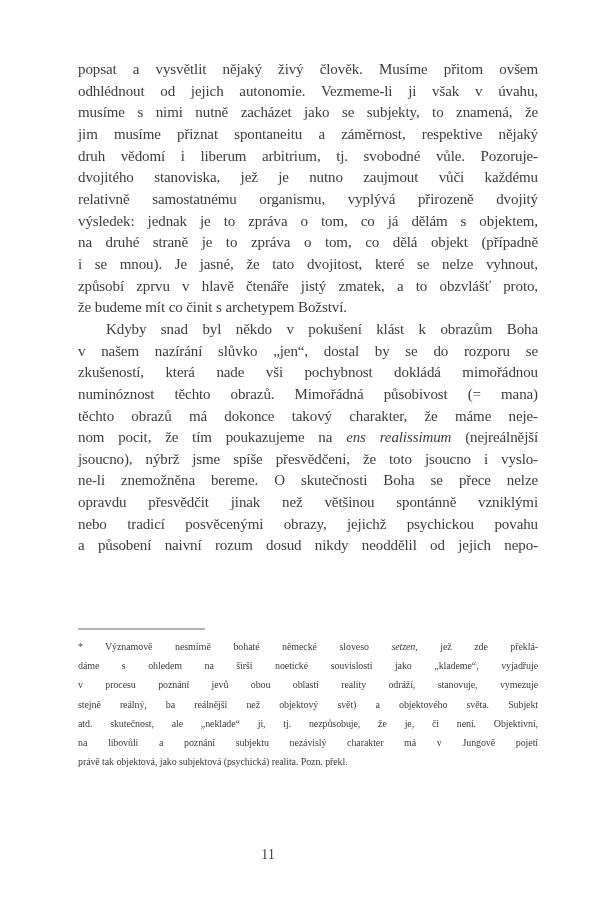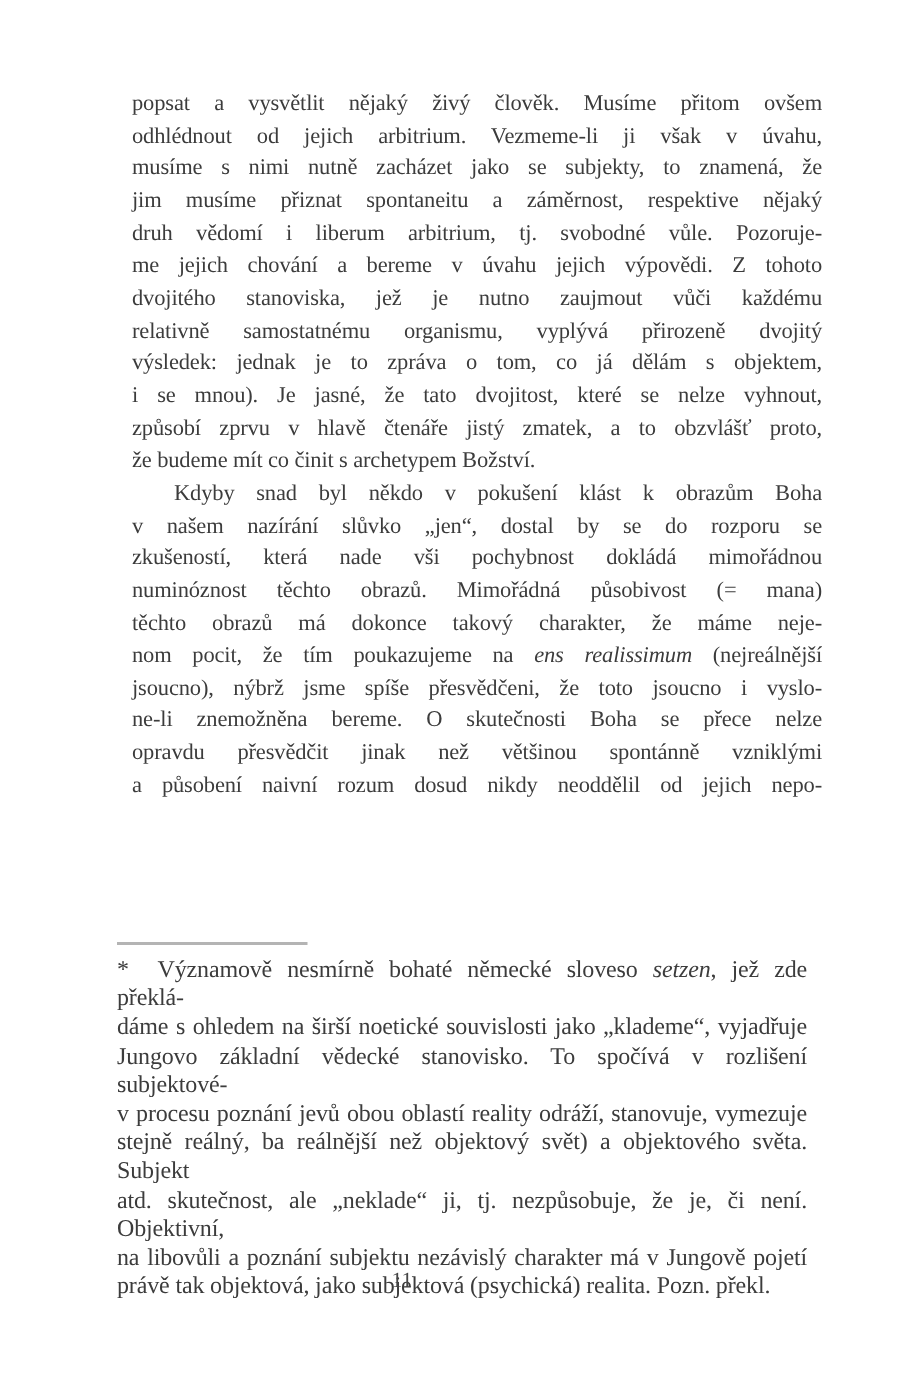--- a/index.html
+++ b/index.html
@@ -16,21 +16,21 @@
     overflow: hidden;
   }
   .page {
     position: absolute;
     left: 0; top: 0;
     width: 600px; height: 923px;
     background: #ffffff;
   }
   .main-text {
     position: absolute;
-    left: 88px;
+    left: 78px;
     top: 59px;
     width: 460px;
   }
   .main-text .line {
     font-size: 15px;
     line-height: 21.65px;
     letter-spacing: -0.1px;
     text-align: justify;
     text-align-last: justify;
   }
@@ -42,21 +42,21 @@
     height: 2px;
     background: #b4b4b4;
   }
   .footnote-text {
     position: absolute;
     left: 78px;
     top: 637px;
     width: 460px;
   }
   .footnote-text .line {
-    font-size: 16px;
+    font-size: 10px;
     line-height: 19.2px;
     letter-spacing: -0.1px;
     text-align: justify;
     text-align-last: justify;
   }
   .line.last {
     text-align-last: left;
   }
   .line.indent {
     text-indent: 28px;
@@ -79,51 +79,51 @@
     color: #454545;
   }
 </style>
 </head>
 <body style="color: rgb(60, 60, 60); background: rgb(255, 255, 255);">
 
 <div class="page">
   <div class="main-text">
       <div>
         <div class="line"><span>popsat a vysvětlit nějaký živý člověk. Musíme přitom ovšem</span></div>
-        <div class="line"><span>odhlédnout od jejich arbitrium. Vezmeme-li ji však v úvahu,</span></div>
+        <div class="line"><span>odhlédnout od jejich autonomie. Vezmeme-li ji však v úvahu,</span></div>
         <div class="line"><span>musíme s nimi nutně zacházet jako se subjekty, to znamená, že</span></div>
         <div class="line"><span>jim musíme přiznat spontaneitu a záměrnost, respektive nějaký</span></div>
         <div class="line"><span>druh vědomí i liberum arbitrium, tj. svobodné vůle. Pozoruje-</span></div>
-        <div class="line"><span>me jejich chování a bereme v úvahu jejich výpovědi. Z tohoto</span></div>
         <div class="line"><span>dvojitého stanoviska, jež je nutno zaujmout vůči každému</span></div>
         <div class="line"><span>relativně samostatnému organismu, vyplývá přirozeně dvojitý</span></div>
         <div class="line"><span>výsledek: jednak je to zpráva o tom, co já dělám s objektem,</span></div>
+        <div class="line"><span>na druhé straně je to zpráva o tom, co dělá objekt (případně</span></div>
         <div class="line"><span>i se mnou). Je jasné, že tato dvojitost, které se nelze vyhnout,</span></div>
         <div class="line"><span>způsobí zprvu v hlavě čtenáře jistý zmatek, a to obzvlášť proto,</span></div>
         <div class="line last"><span>že budeme mít co činit s archetypem Božství.</span></div>
       </div>
       <div>
         <div class="line indent"><span>Kdyby snad byl někdo v pokušení klást k obrazům Boha</span></div>
         <div class="line"><span>v našem nazírání slůvko „jen“, dostal by se do rozporu se</span></div>
         <div class="line"><span>zkušeností, která nade vši pochybnost dokládá mimořádnou</span></div>
         <div class="line"><span>numinóznost těchto obrazů. Mimořádná působivost (= mana)</span></div>
         <div class="line"><span>těchto obrazů má dokonce takový charakter, že máme neje-</span></div>
         <div class="line"><span>nom pocit, že tím poukazujeme na </span><span class="it">ens realissimum</span><span> (nejreálnější</span></div>
         <div class="line"><span>jsoucno), nýbrž jsme spíše přesvědčeni, že toto jsoucno i vyslo-</span></div>
         <div class="line"><span>ne-li znemožněna bereme. O skutečnosti Boha se přece nelze</span></div>
         <div class="line"><span>opravdu přesvědčit jinak než většinou spontánně vzniklými</span></div>
+        <div class="line"><span>nebo tradicí posvěcenými obrazy, jejichž psychickou povahu</span></div>
         <div class="line"><span>a působení naivní rozum dosud nikdy neoddělil od jejich nepo-</span></div>
       </div>
     </div>
   <div class="footnote-rule" style="background: rgb(180, 180, 180);"></div>
   <div class="footnote-text">
       <div>
         <div class="line"><span class="marker">*</span><span>Významově nesmírně bohaté německé sloveso </span><span class="it">setzen</span><span>, jež zde překlá-</span></div>
         <div class="line"><span>dáme s ohledem na širší noetické souvislosti jako „klademe“, vyjadřuje</span></div>
-        <div class="line"><span>Jungovo základní vědecké stanovisko. To spočívá v rozlišení subjektové-</span></div>
         <div class="line"><span>v procesu poznání jevů obou oblastí reality odráží, stanovuje, vymezuje</span></div>
         <div class="line"><span>stejně reálný, ba reálnější než objektový svět) a objektového světa. Subjekt</span></div>
         <div class="line"><span>atd. skutečnost, ale „neklade“ ji, tj. nezpůsobuje, že je, či není. Objektivní,</span></div>
         <div class="line"><span>na libovůli a poznání subjektu nezávislý charakter má v Jungově pojetí</span></div>
         <div class="line last"><span>právě tak objektová, jako subjektová (psychická) realita. Pozn. překl.</span></div>
       </div>
     </div>
   <div class="page-number">11</div>
 </div>
 

